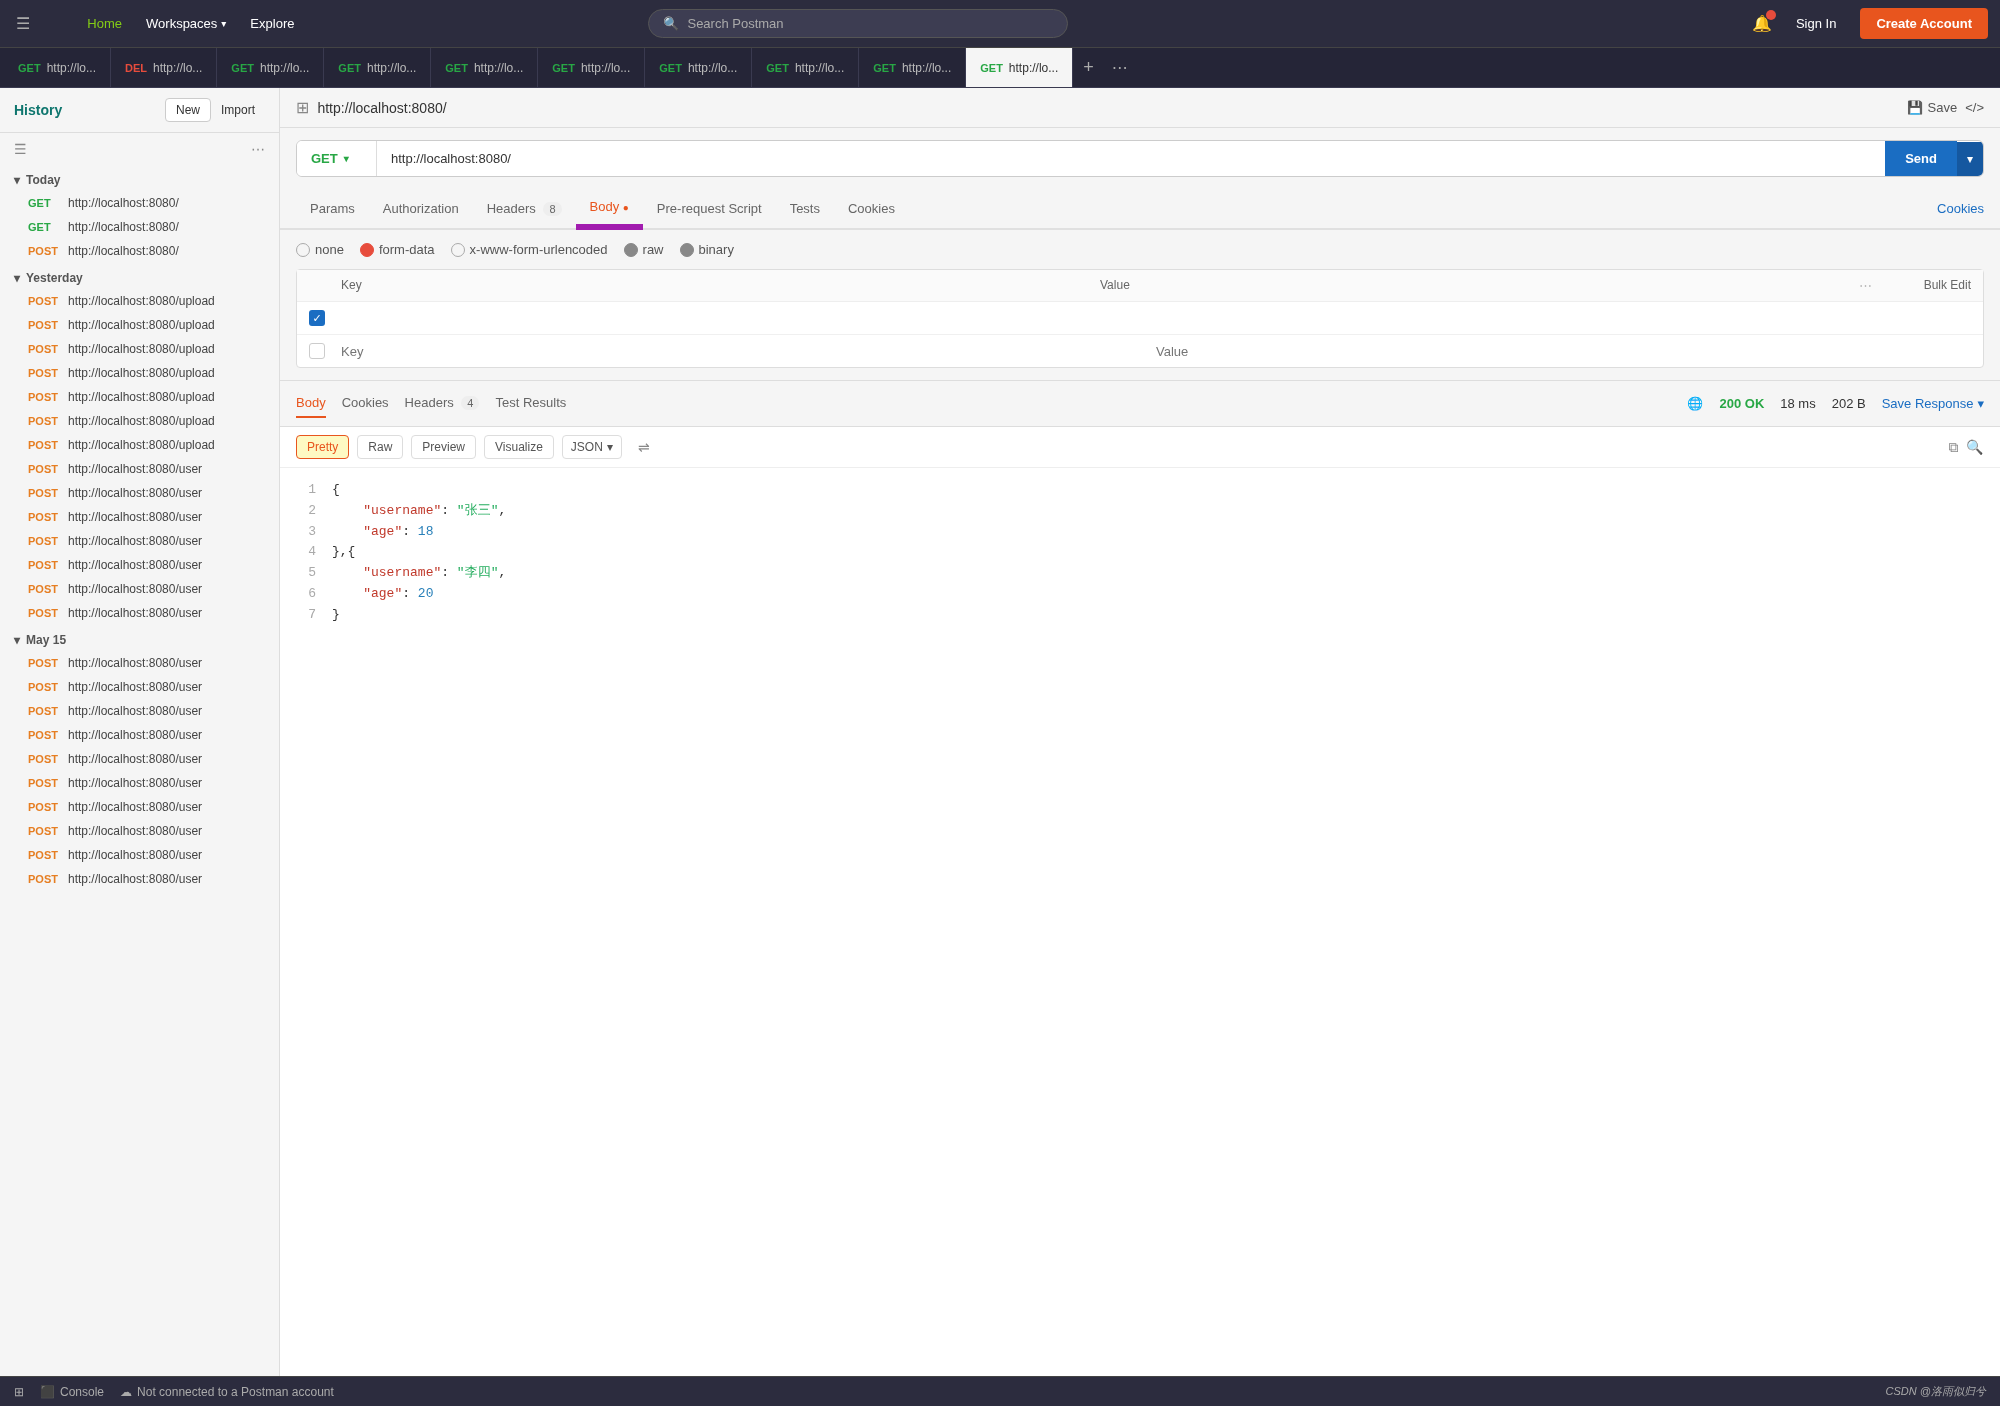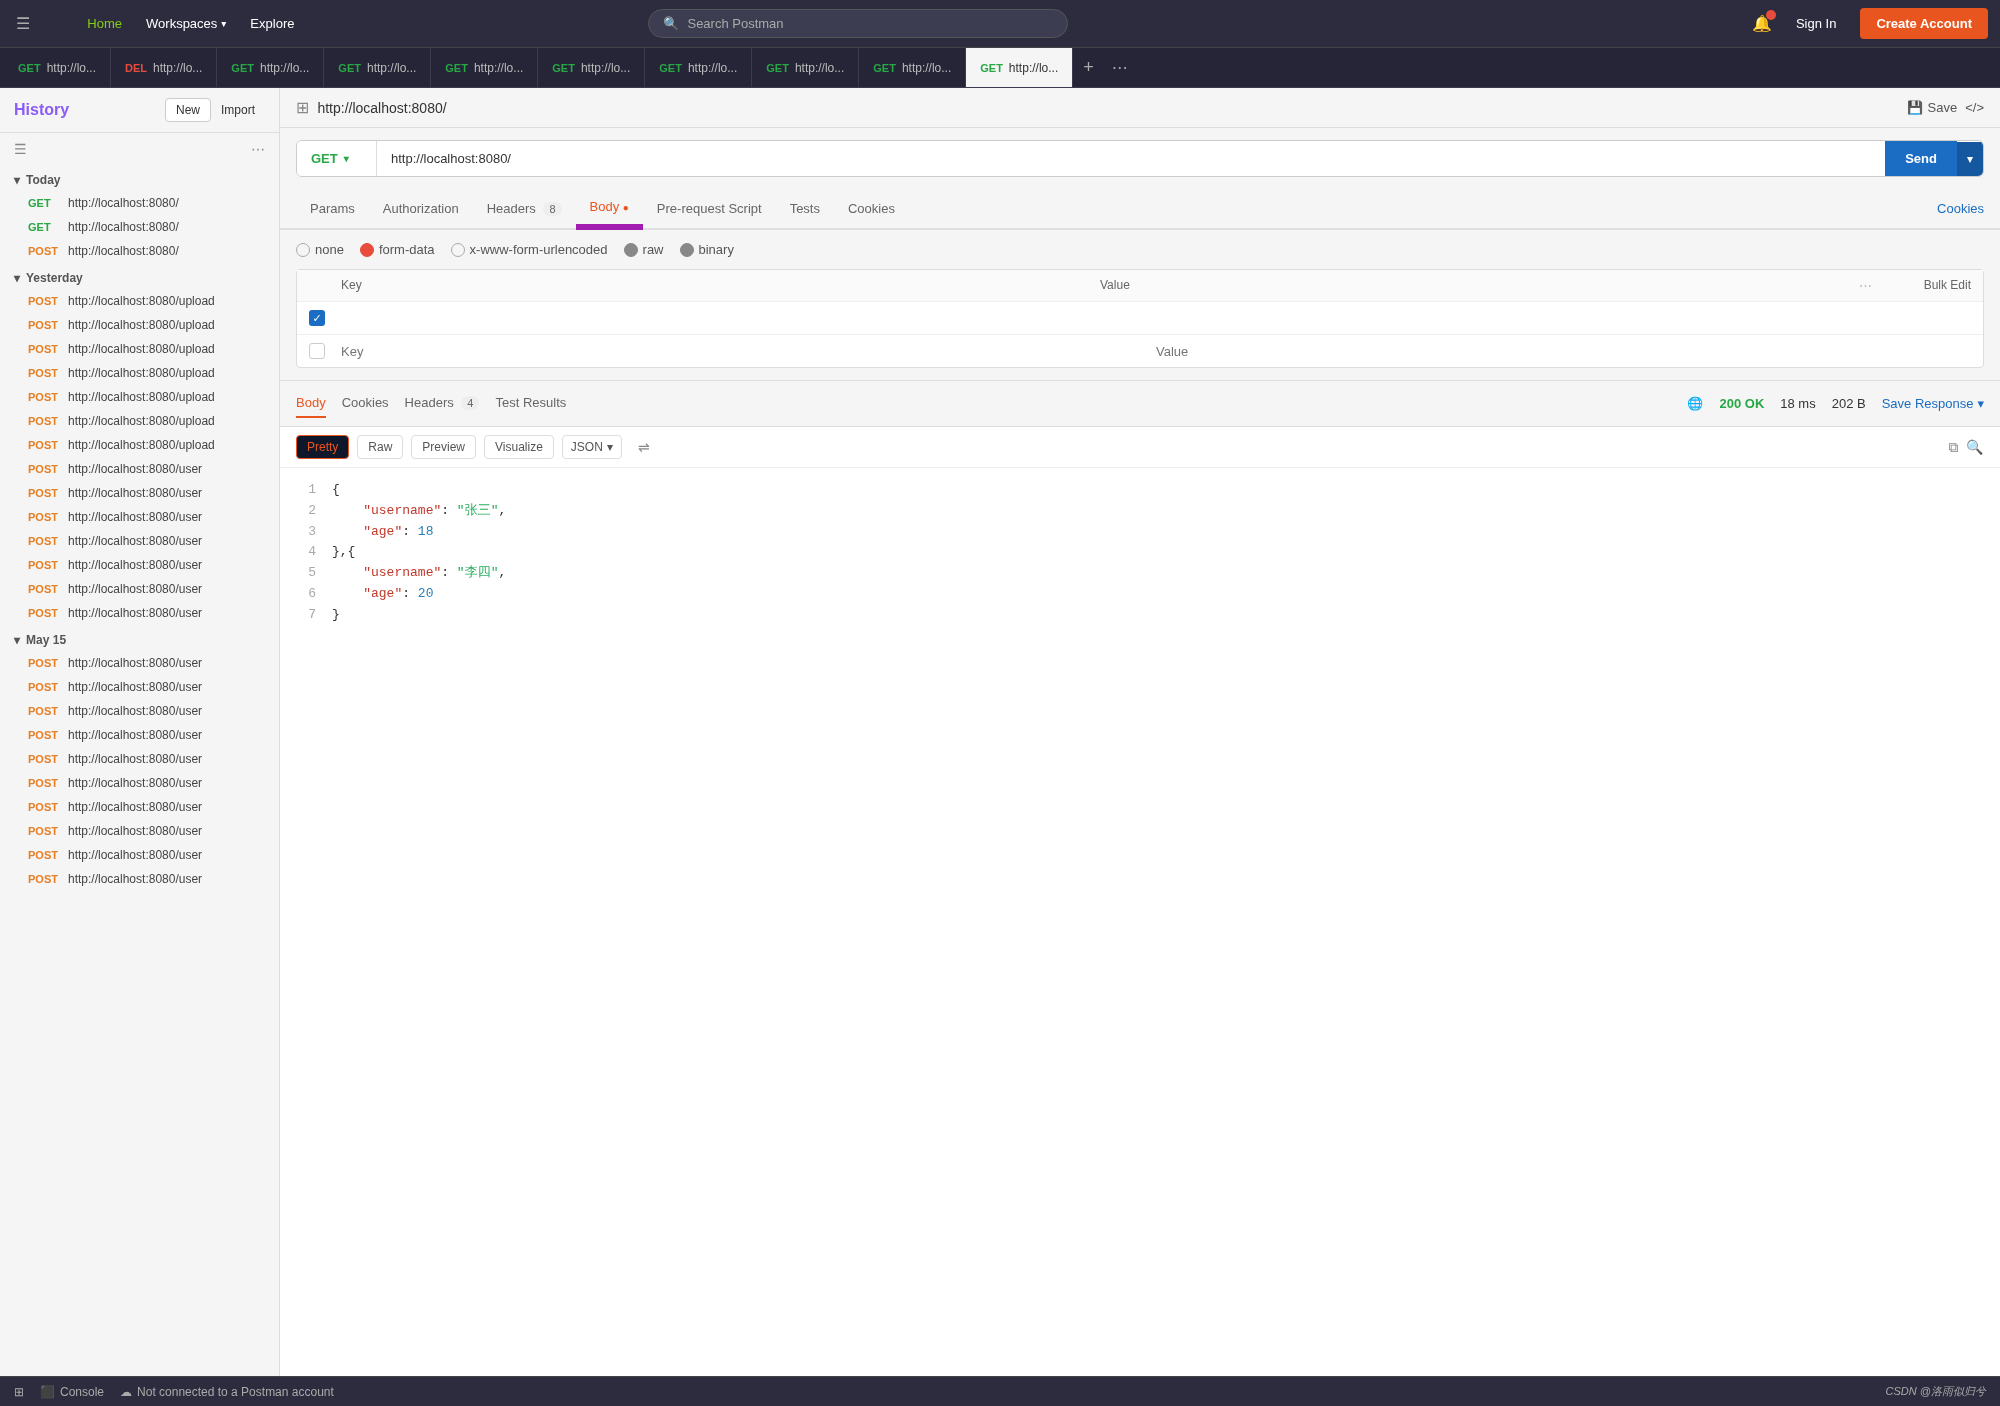--- a/index.html
+++ b/index.html
@@ -43,21 +43,21 @@
     
     .main-layout { display: flex; height: calc(100vh - 88px); }
 
     
     .sidebar {
       width: 280px; min-width: 280px; background: #f5f5f5; border-right: 1px solid #ddd; display: flex; flex-direction: column; overflow: hidden;
     }
     .sidebar-header {
       display: flex; align-items: center; justify-content: space-between; padding: 10px 14px; background: #f5f5f5; border-bottom: 1px solid #ddd;
     }
-    .sidebar-title { font-size: 16px; font-weight: 600; color: #8b5cf6; }
+    .sidebar-title { font-size: 14px; font-weight: 600; color: #0f766e; }
     .sidebar-actions { display: flex; }
     .sidebar-btn { background: #fff; border: 1px solid #ccc; border-radius: 4px; padding: 4px 10px; font-size: 12px; cursor: pointer; color: #333; }
     .sidebar-btn.import { background: transparent; border: none; font-weight: 500; }
     .sidebar-filter { display: flex; align-items: center; padding: 8px 14px; gap: 8px; }
     .sidebar-filter-icon { color: #888; font-size: 14px; }
     .sidebar-dots { color: #888; font-size: 14px; cursor: pointer; }
 
     .history-section { overflow-y: auto; flex: 1; }
     .history-group-header {
       display: flex; align-items: center; gap: 6px; padding: 8px 14px 4px; font-size: 12px; font-weight: 600; color: #555; cursor: pointer;
@@ -144,21 +144,21 @@
     .res-tab { font-size: 13px; color: #666; cursor: pointer; padding: 6px 0; border-bottom: 2px solid transparent; }
     .res-tab.active { color: #e8551e; border-bottom: 2px solid #e8551e; }
     .res-status-group { margin-left: auto; display: flex; align-items: center; gap: 16px; font-size: 13px; color: #333; }
     .status-ok { color: #28a745; font-weight: 600; }
     .save-response-btn { color: #1a6dc2; cursor: pointer; font-size: 13px; display: flex; align-items: flex-end; gap: 4px; }
 
     
     .response-body { flex: 1; display: flex; flex-direction: column; overflow: hidden; }
     .res-format-row { display: flex; align-items: center; padding: 8px 16px; gap: 8px; border-bottom: 1px solid #eee; background: #fff; }
     .res-fmt-btn { padding: 4px 10px; border: 1px solid #ddd; border-radius: 4px; font-size: 12px; cursor: pointer; background: #fff; color: #555; }
-    .res-fmt-btn.active { background: #0f172a; border-color: #e8551e; color: #e8551e; }
+    .res-fmt-btn.active { background: #fef9c3; border-color: #e8551e; color: #e8551e; }
     .res-json-select { border: 1px solid #ddd; border-radius: 4px; padding: 4px 8px; font-size: 12px; cursor: pointer; background: #fff; color: #555; display: flex; align-items: center; gap: 4px; }
     .res-tools { margin-left: auto; display: flex; gap: 8px; }
     .res-tool-icon { color: #888; cursor: pointer; font-size: 14px; }
     .res-wrap-icon { color: #888; cursor: pointer; font-size: 14px; }
 
     
     .code-area { flex: 1; padding: 12px 16px; overflow-y: auto; font-family: 'Courier New', monospace; font-size: 13px; line-height: 1.6; background: #fff; }
     .code-line { display: flex; gap: 16px; }
     .line-num { color: #aaa; min-width: 20px; text-align: right; user-select: none; }
     .line-content { color: #333; }

